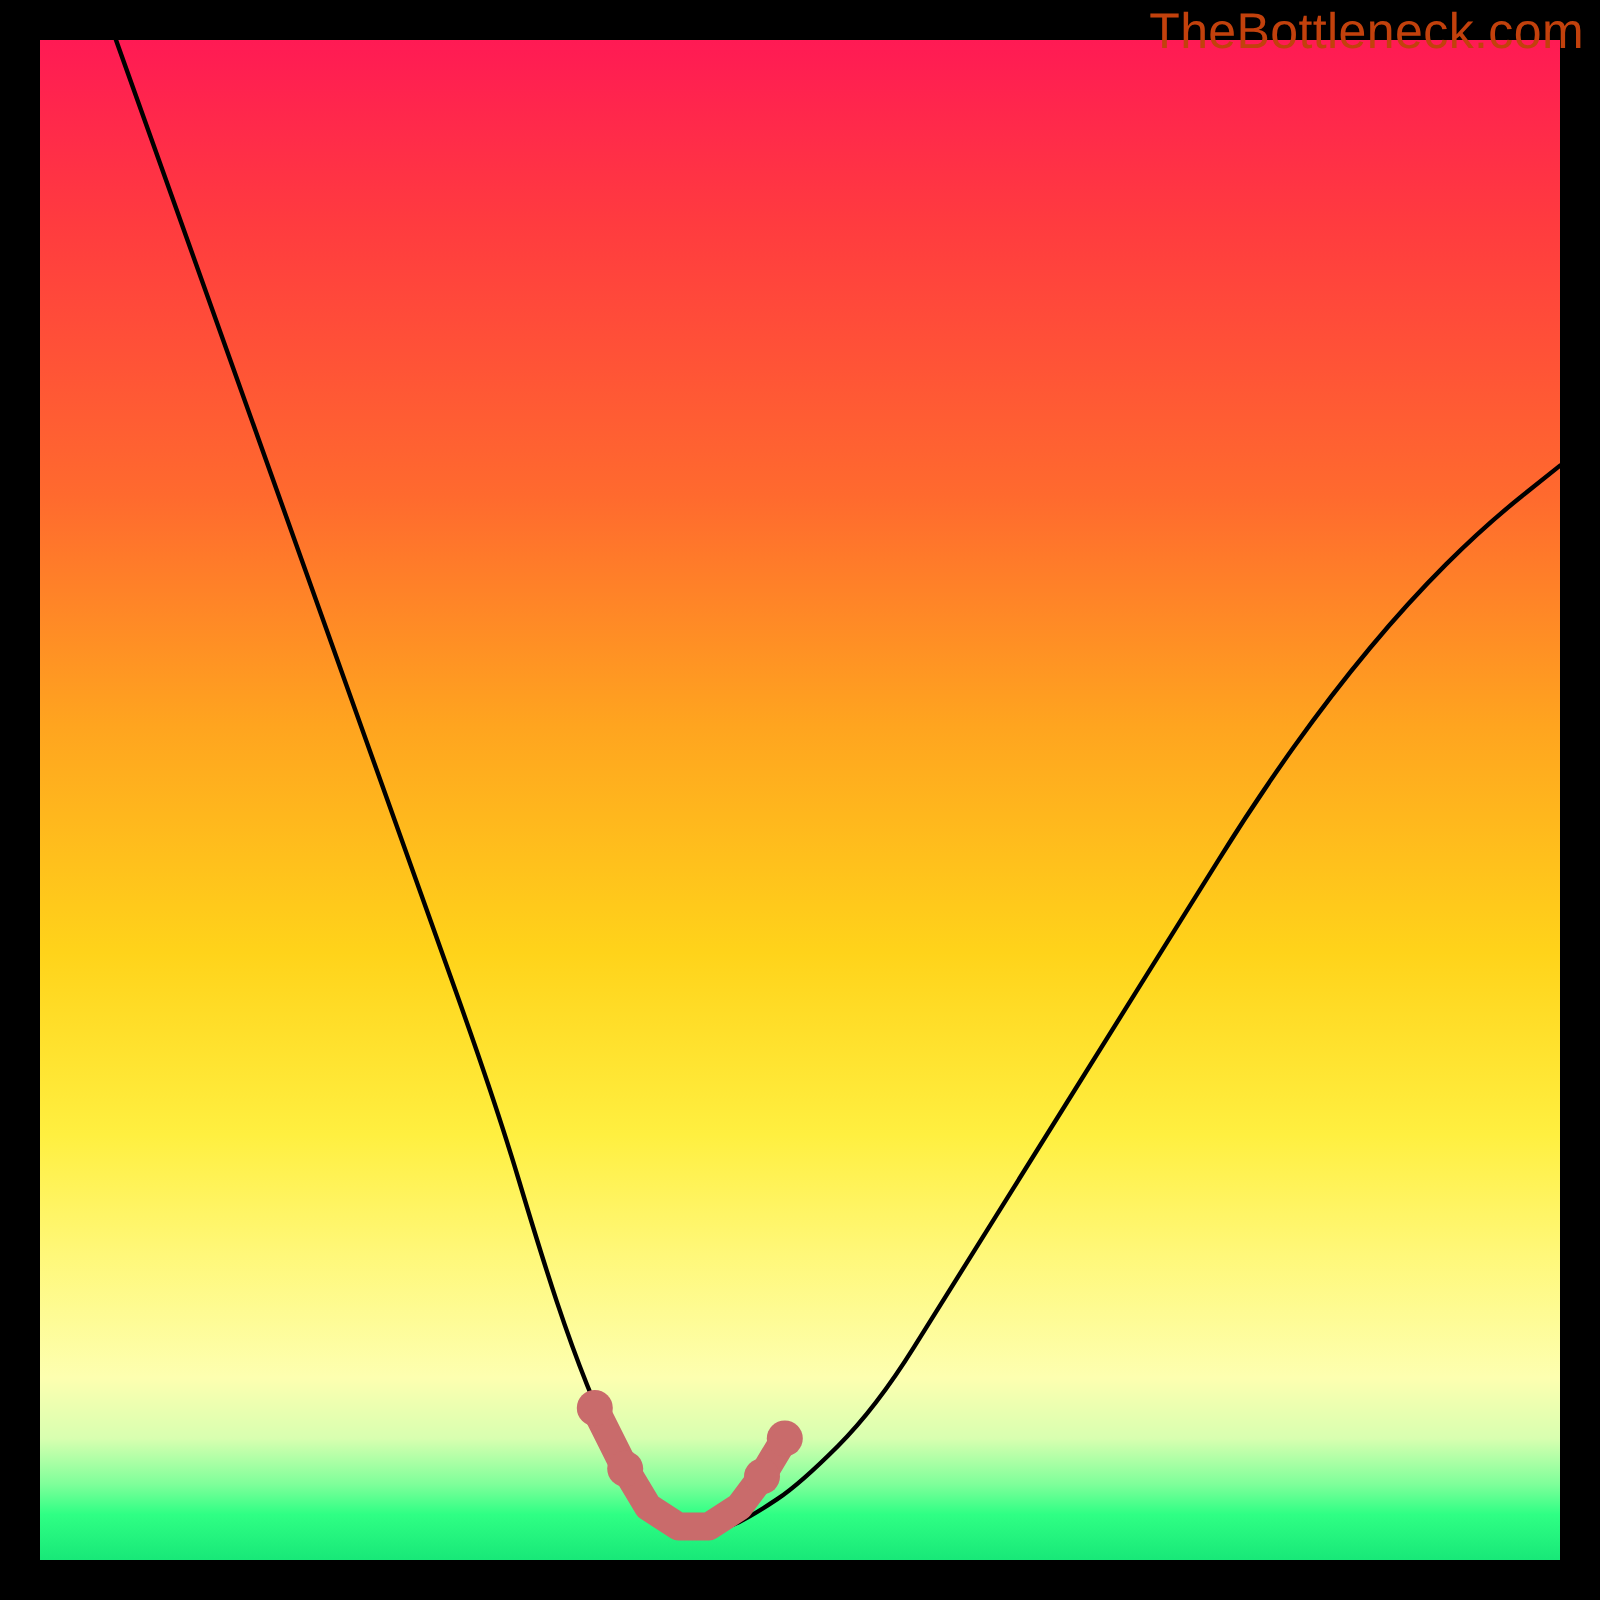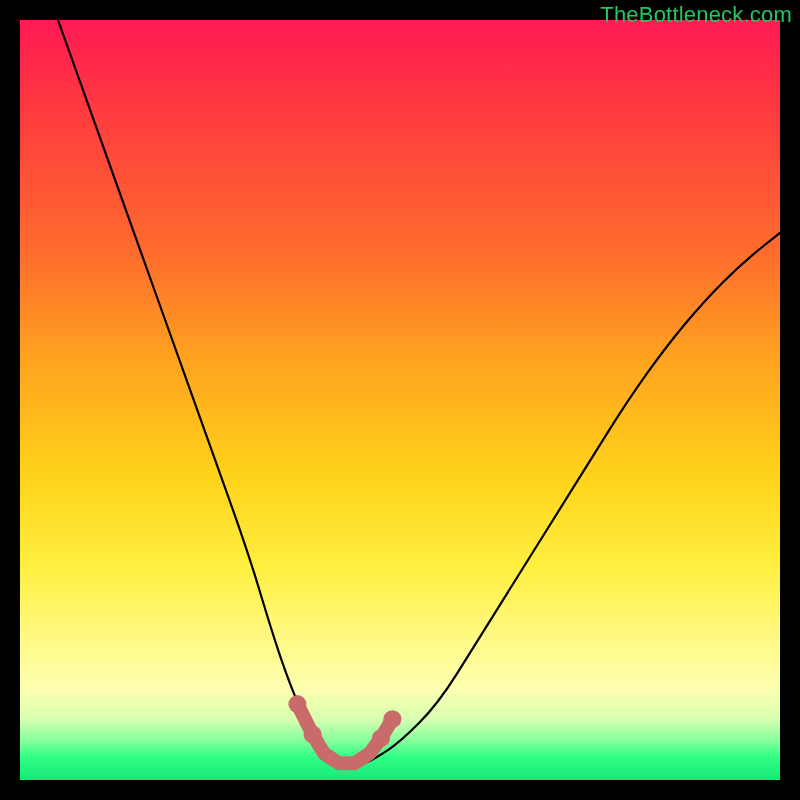--- a/index.html
+++ b/index.html
@@ -40,22 +40,22 @@
         #d8ffb0 92%,
         #7fff9a 95%,
         #2fff84 97%,
         #18e878 100%
       );
   }
   .watermark {
     position: absolute;
     top: 2px;
     right: 8px;
-    color: #22c55e;
-    font-size: 22px;
+    color: #c2410c;
+    font-size: 25px;
     font-weight: 400;
     letter-spacing: 0.2px;
     user-select: none;
   }
   svg.plot {
     position: absolute;
     left: 0;
     top: 0;
     width: 760px;
     height: 760px;

